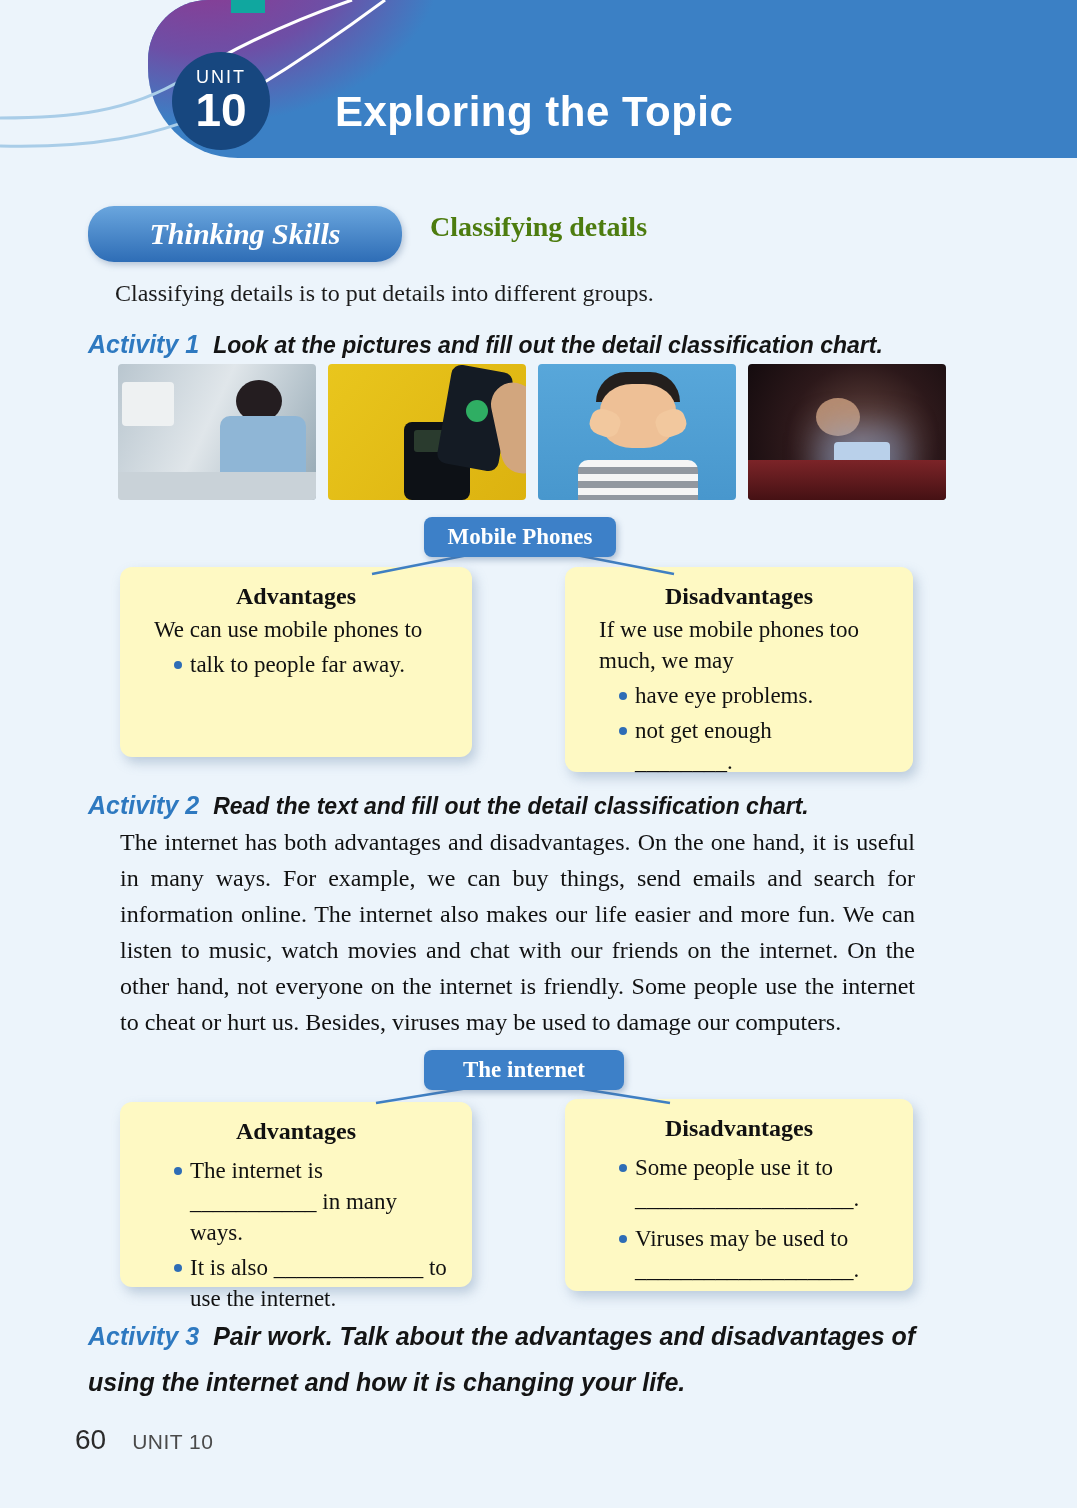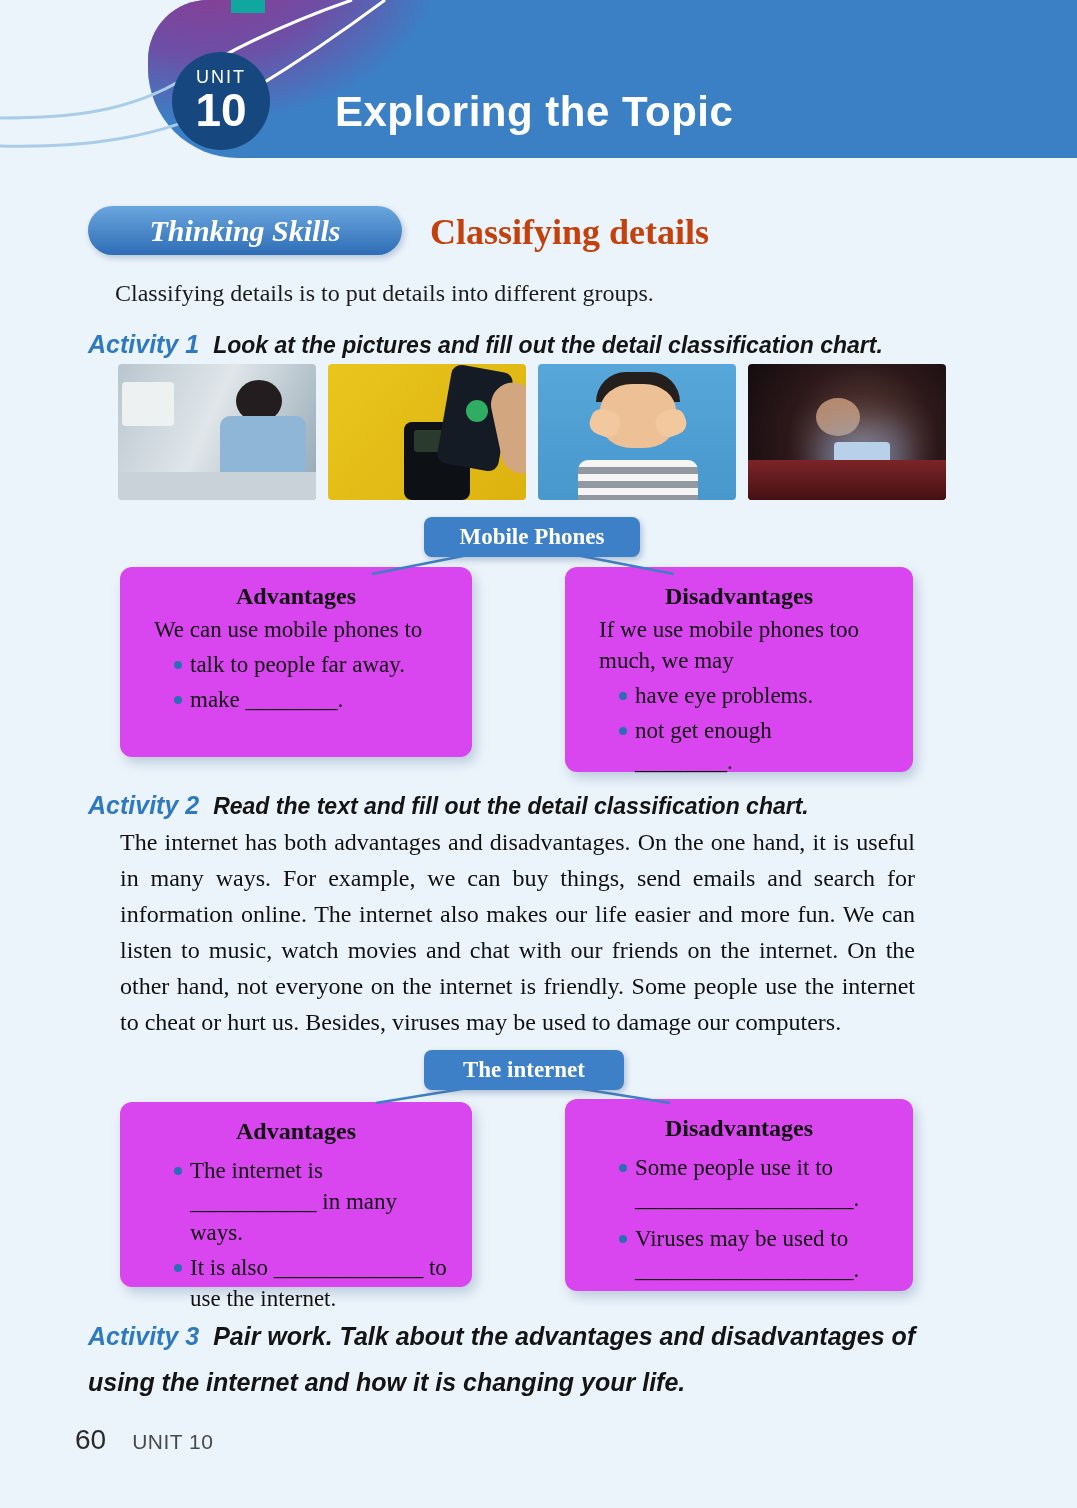--- a/index.html
+++ b/index.html
@@ -15,26 +15,26 @@
   .teal-accent { position:absolute; left:231px; top:0; width:34px; height:13px; background:#10a79f; z-index:4; }
   .unit-badge { position:absolute; left:172px; top:52px; width:98px; height:98px; border-radius:50%;
     background:#17477f; color:#fff; display:flex; flex-direction:column; align-items:center; justify-content:center;
     z-index:5; font-family:"Liberation Sans", sans-serif; }
   .unit-badge .u-label { font-size:18px; font-weight:400; letter-spacing:2px; line-height:1; }
   .unit-badge .u-num { font-size:46px; font-weight:800; line-height:1.05; }
   .header-title { position:absolute; left:335px; top:88px; z-index:5; color:#fff;
     font-family:"Liberation Sans", sans-serif; font-size:42px; font-weight:800; letter-spacing:0.5px; }
 
   
-  .skills-pill { position:absolute; left:88px; top:206px; width:314px; height:49px; border-radius:26px;
+  .skills-pill { position:absolute; left:88px; top:206px; width:314px; height:56px; border-radius:26px;
     background:linear-gradient(180deg,#6aa6de 0%, #2e6db6 100%); box-shadow:2px 3px 6px rgba(80,110,150,.35);
     display:flex; align-items:center; justify-content:center; }
   .skills-pill span { color:#fff; font-family:"Liberation Serif", serif; font-weight:700; font-style:italic; font-size:30px; }
-  .skills-name { position:absolute; left:430px; top:211px; color:#c2410c;
-    font-family:"Liberation Serif", serif; font-weight:700; font-size:36px; }
+  .skills-name { position:absolute; left:430px; top:211px; color:#4d7c0f;
+    font-family:"Liberation Serif", serif; font-weight:700; font-size:28px; }
   .skills-def { position:absolute; left:115px; top:280px; font-size:24px; color:#1c1c1c; }
 
   
   .activity-heading { position:absolute; white-space:nowrap; }
   .act-label { color:#2e79c0; font-family:"Liberation Sans", sans-serif; font-weight:800; font-style:italic; font-size:25px; }
   .act-text { color:#141414; font-family:"Liberation Sans", sans-serif; font-weight:700; font-size:23px; margin-left:14px;font-style:italic; }
   .activity3 { position:absolute; left:88px; top:1315px; width:845px; line-height:42px; }
   .activity3 .act-text { line-height:42px; }
   .activity3 { white-space:normal; }
 
@@ -64,21 +64,21 @@
   .p4 .face { left:68px; top:34px; width:44px; height:38px; background:#c99c7c; border-radius:50%; opacity:.85; }
   .p4 .phone { left:86px; top:78px; width:56px; height:36px; background:#b9d0ea; border-radius:4px;
     box-shadow:0 0 30px 16px rgba(140,170,215,.5); }
   .photo > div { position:absolute; }
 
   
   .topic-label { position:absolute; height:40px; background:#3d80c8; border-radius:8px;
     box-shadow:2px 3px 6px rgba(80,110,150,.4); color:#fff; font-weight:700; font-size:23px;
     display:flex; align-items:center; justify-content:center; z-index:3; }
   .connector { position:absolute; z-index:2; pointer-events:none; }
-  .card { position:absolute; background:#d946ef; border-radius:12px;
+  .card { position:absolute; background:#fef9c3; border-radius:12px;
     box-shadow:4px 6px 12px rgba(110,140,170,.38); }
   .card-title { text-align:center; font-weight:700; font-size:24px; margin:16px 0 4px; color:#111; }
   .card-intro { font-size:23px; line-height:31px; margin:2px 12px 2px 34px; color:#111; }
   .bullets { list-style:none; margin:4px 16px 0; padding:0 23px 0 36px; }
   .bullets li { position:relative; padding-left:18px; font-size:23px; line-height:31px; margin-bottom:4px; color:#111; }
   .bullets li::before { content:""; position:absolute; left:2px; top:12px; width:8px; height:8px;
     border-radius:50%; background:#2e6db6; }
   .bullets.spread li { margin-bottom:9px; }
 
   
@@ -141,32 +141,31 @@
       <div class="hand-r"></div>
       <div class="shirt"></div>
     </div>
     <div class="photo p4">
       <div class="face"></div>
       <div class="phone"></div>
       <div class="blanket"></div>
     </div>
   </div>
 
-  <div class="topic-label" style="left:424px; top:517px; width:216px;">Mobile Phones</div>
+  <div class="topic-label" style="left:424px; top:517px; width:192px;">Mobile Phones</div>
   <svg class="connector" style="left:360px; top:552px;" width="330" height="26" viewBox="0 0 330 26">
     <path d="M108,3 L12,22" stroke="#3f7fc2" stroke-width="2.5" fill="none"></path>
     <path d="M216,3 L314,22" stroke="#3f7fc2" stroke-width="2.5" fill="none"></path>
   </svg>
 
   <div class="card" style="left:120px; top:567px; width:352px; height:190px;">
     <div class="card-title">Advantages</div>
     <p class="card-intro">We can use mobile phones to</p>
     <ul class="bullets">
       <li>talk to people far away.</li>
-      <li>make ________.</li>
     </ul>
   </div>
 
   <div class="card" style="left:565px; top:567px; width:348px; height:205px;">
     <div class="card-title">Disadvantages</div>
     <p class="card-intro">If we use mobile phones too much, we may</p>
     <ul class="bullets">
       <li>have eye problems.</li>
       <li>not get enough ________.</li>
     </ul>

